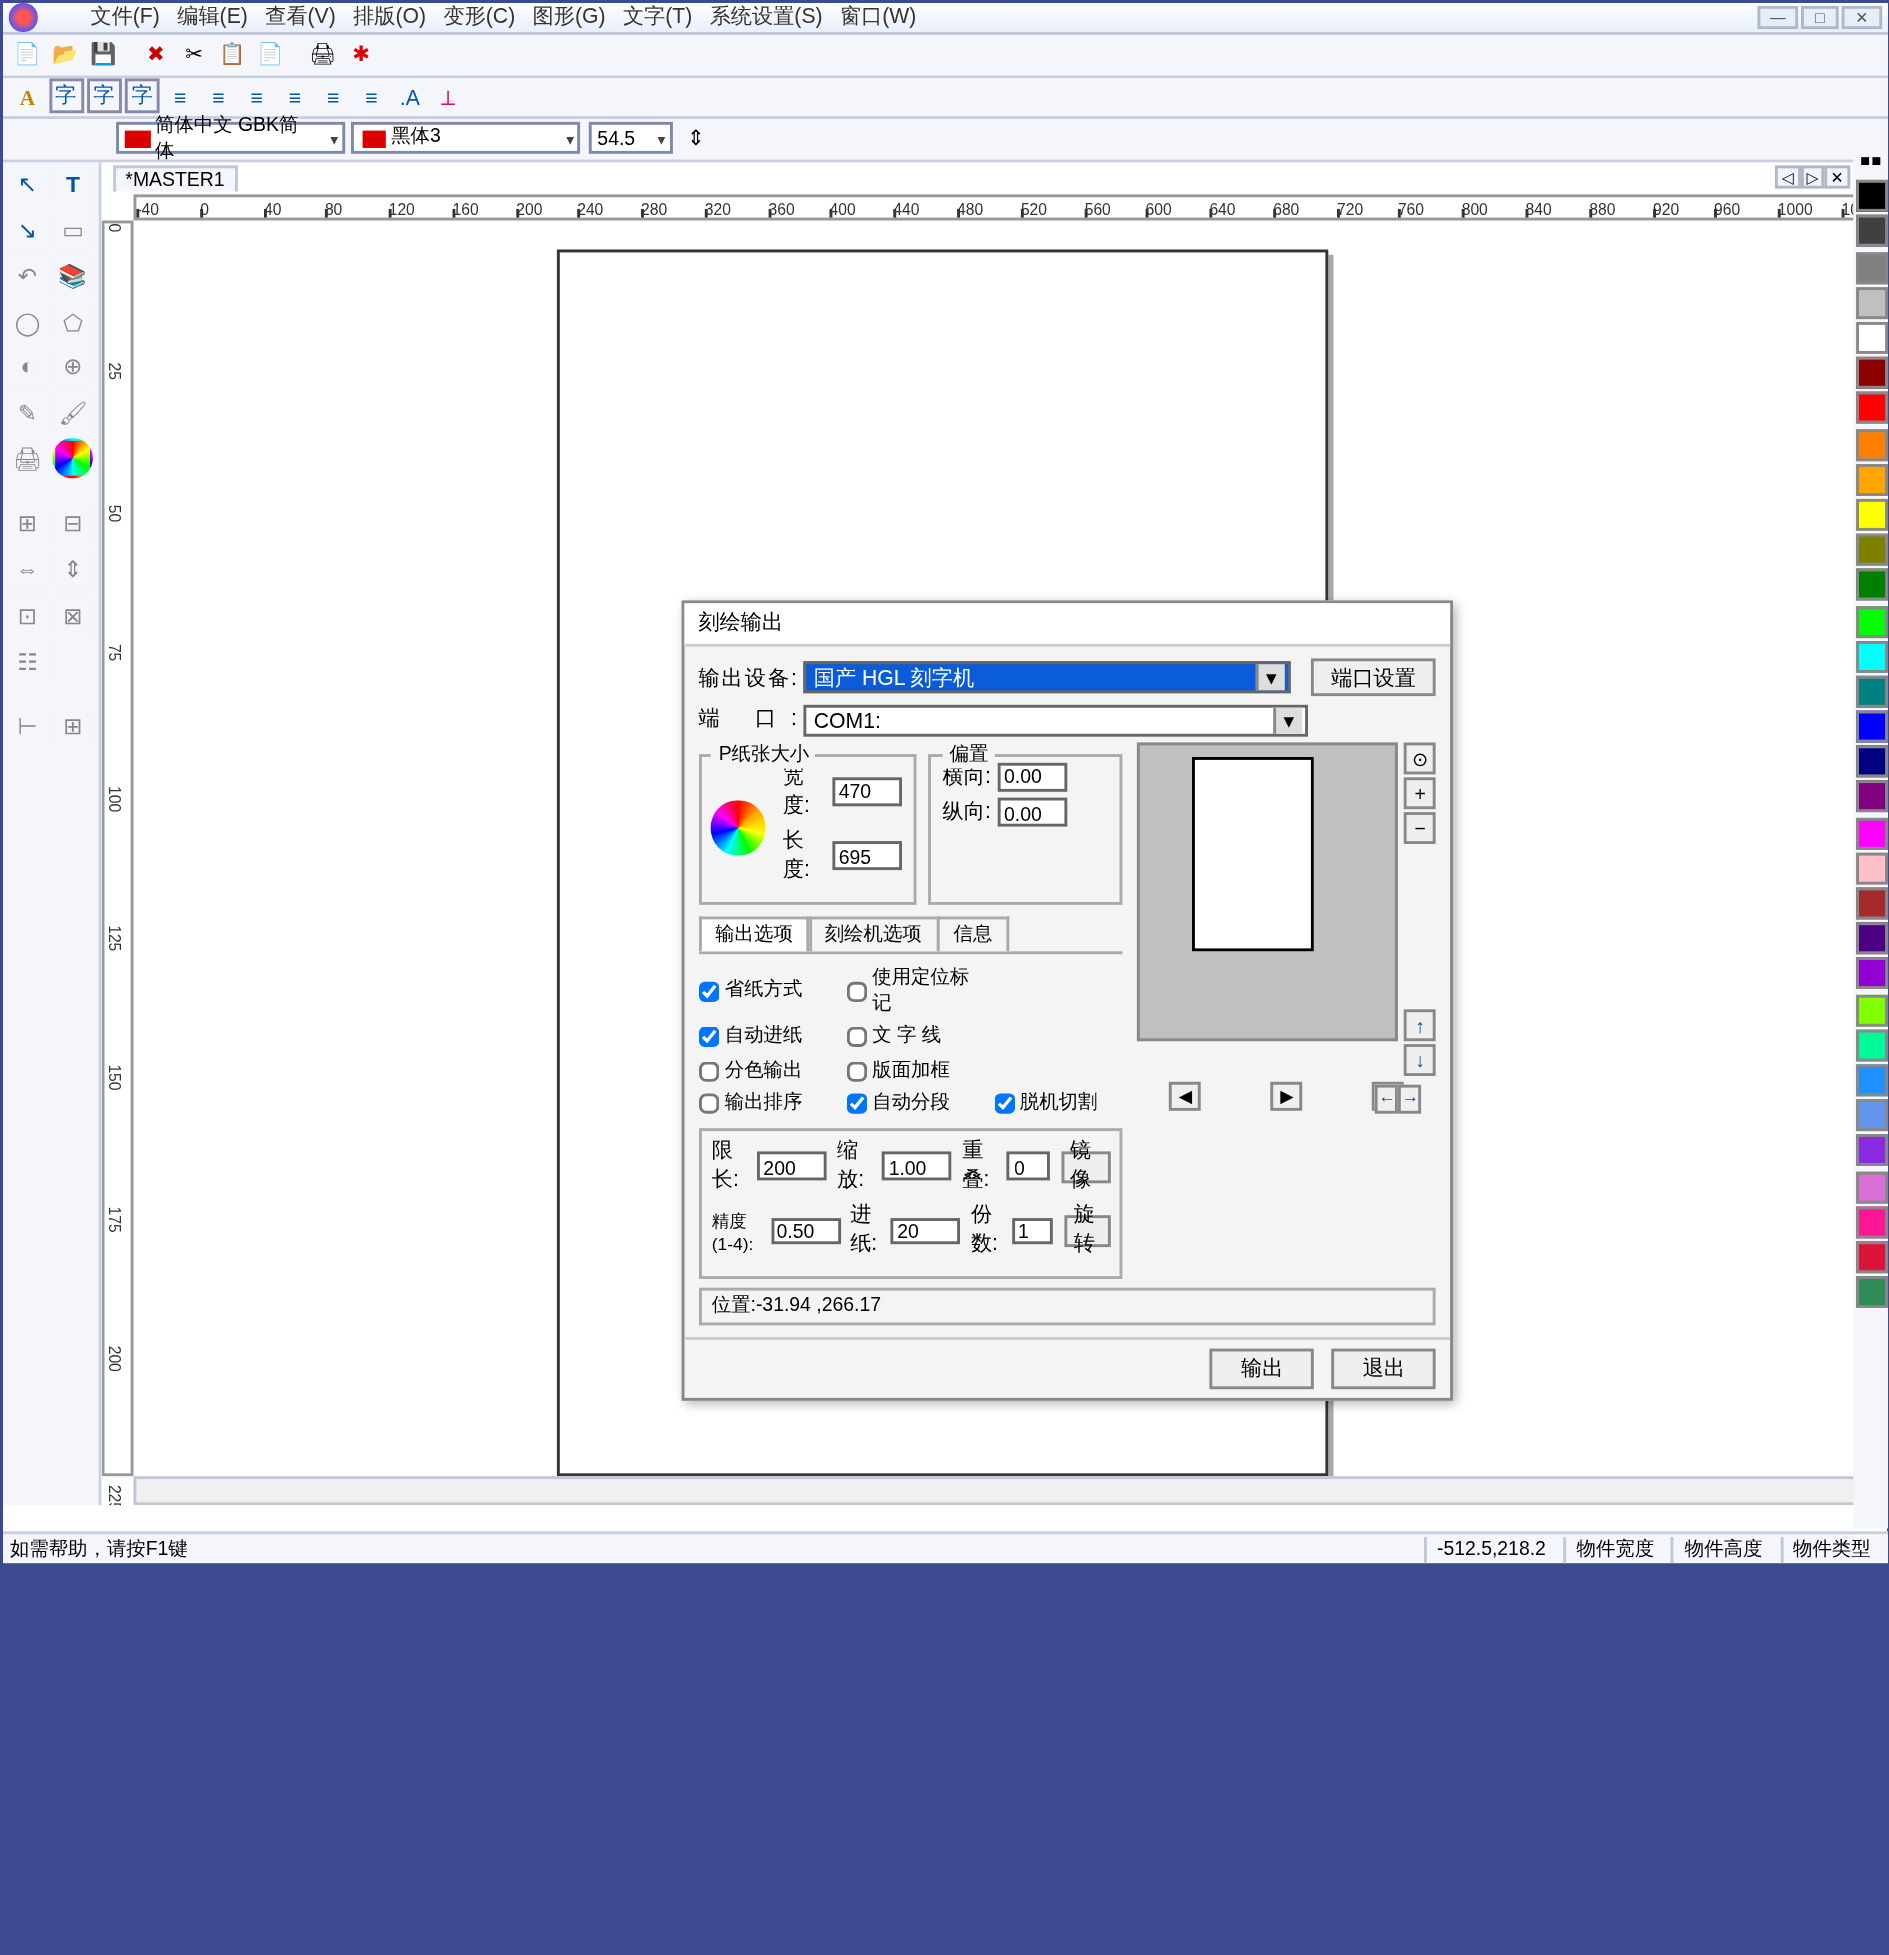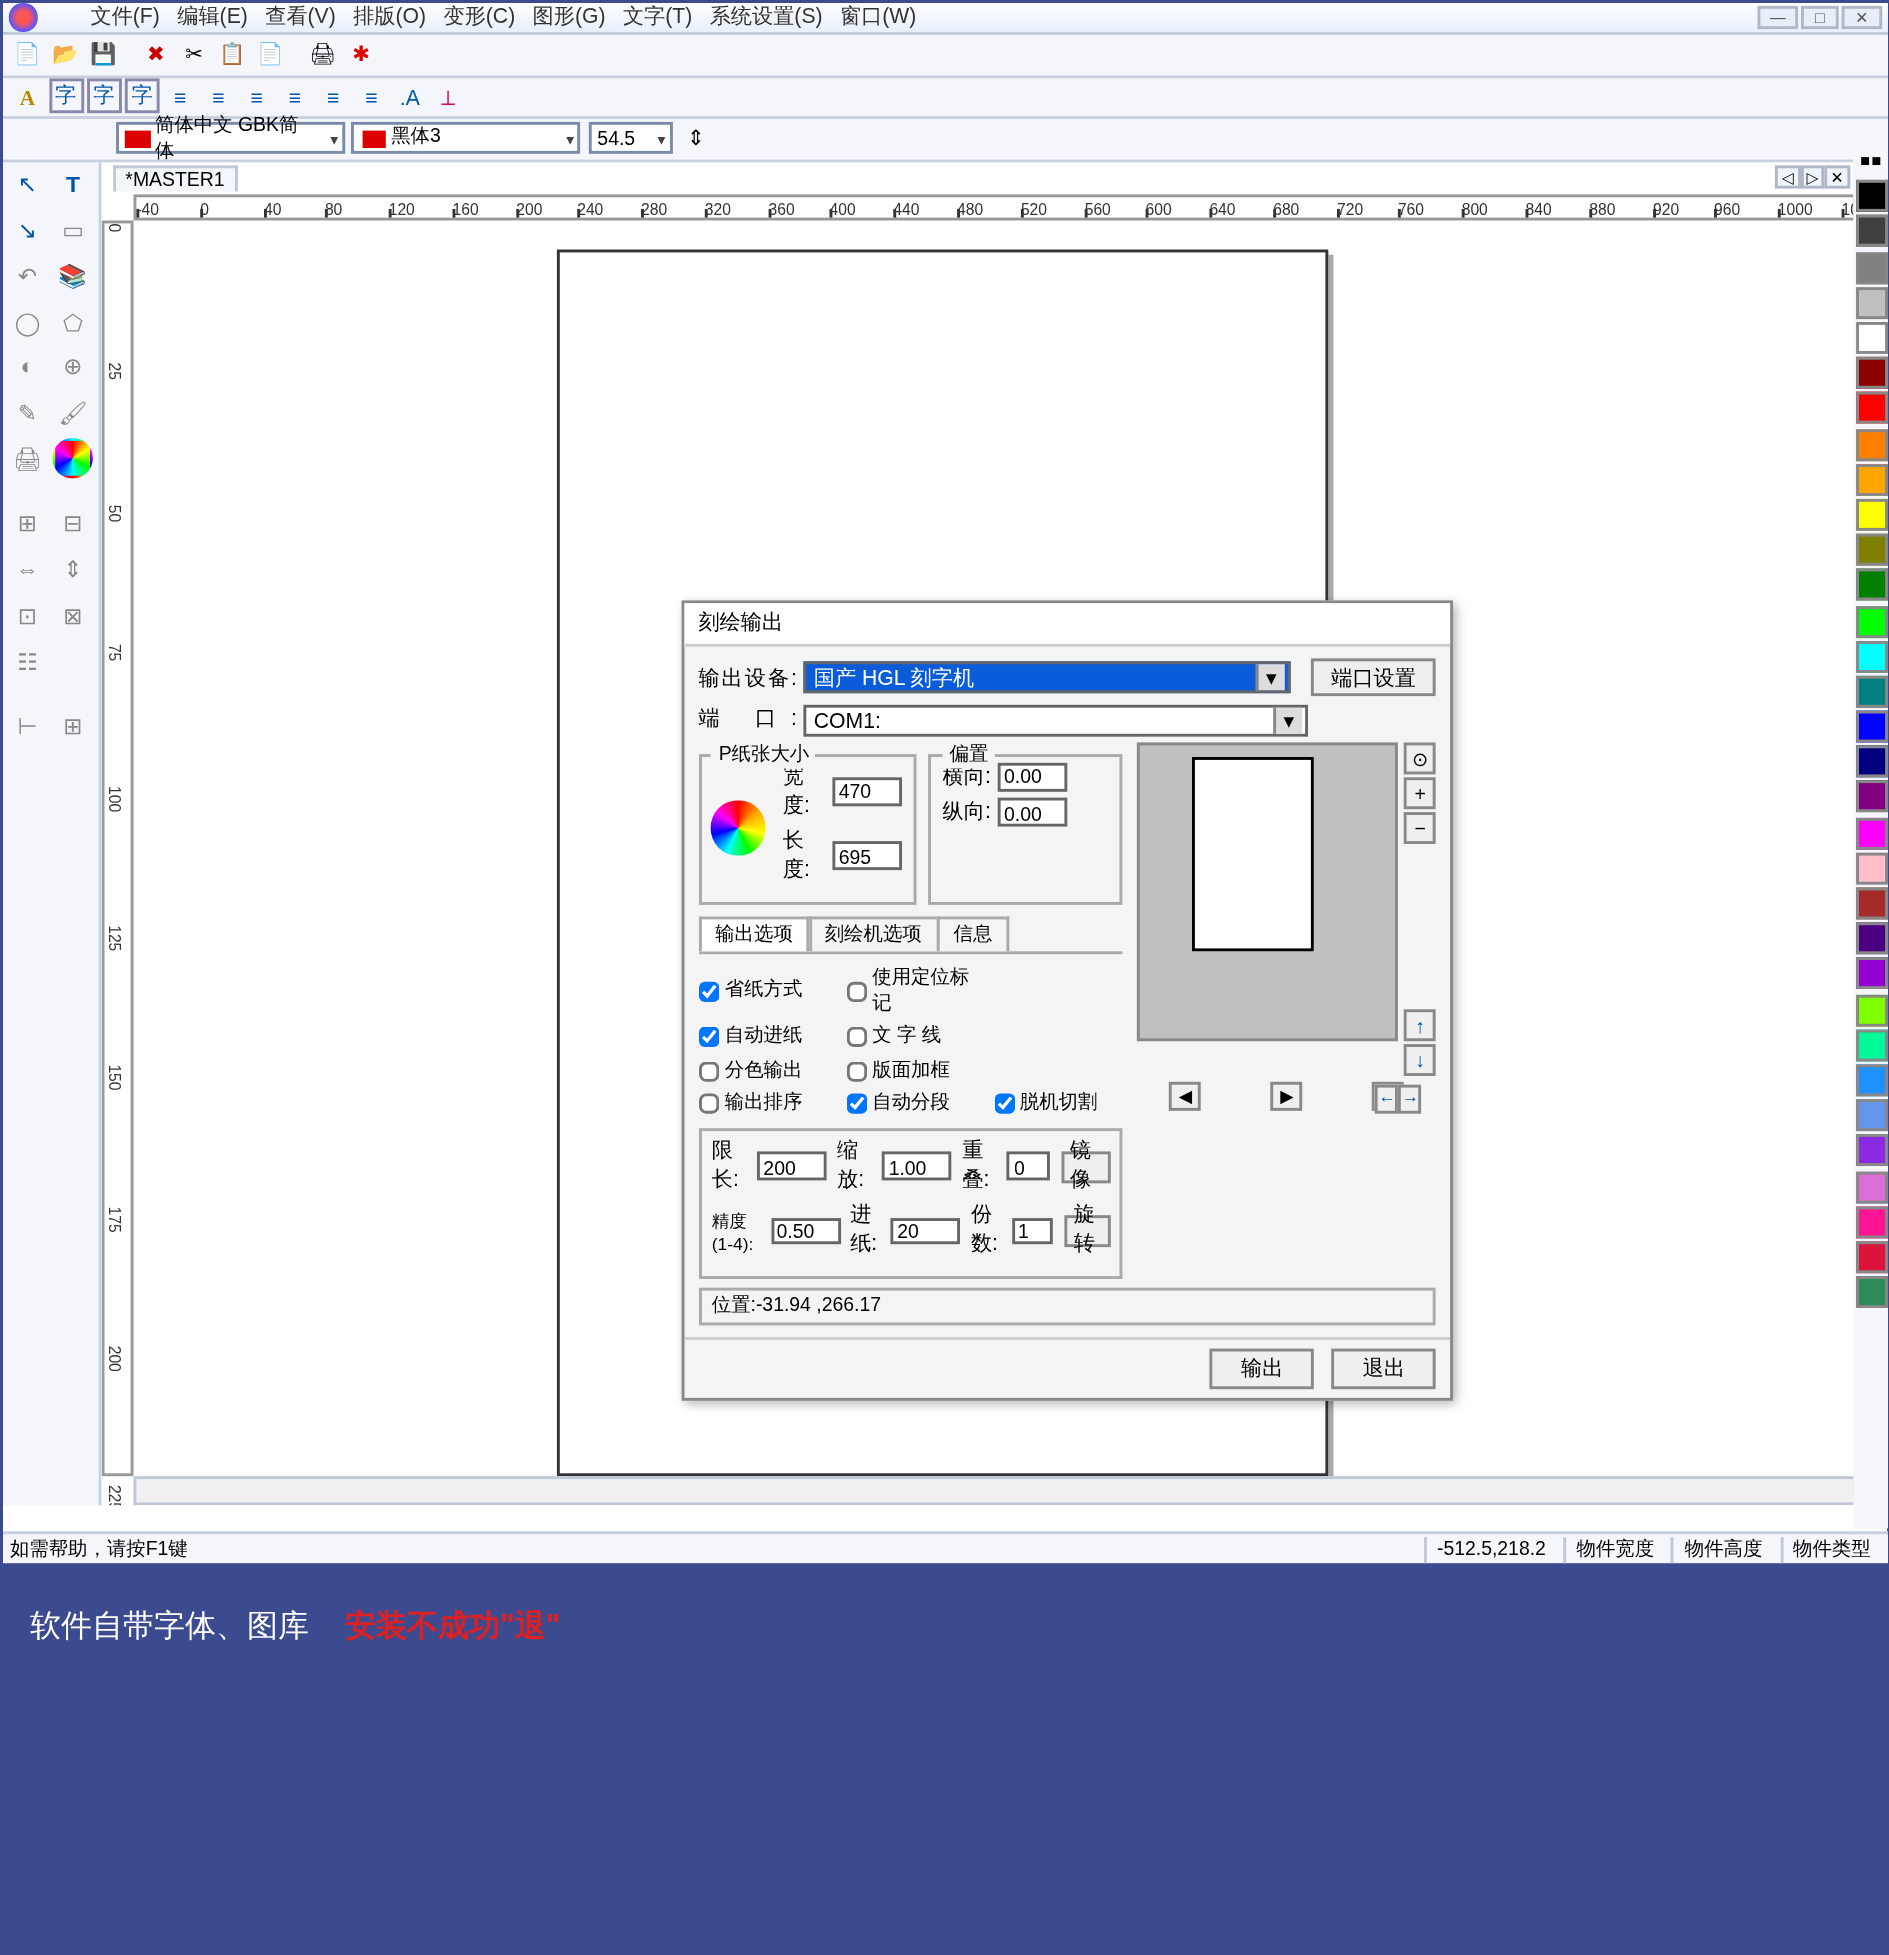--- a/index.html
+++ b/index.html
@@ -453,18 +453,14 @@
     <span class="cell">物件宽度</span>
     <span class="cell">物件高度</span>
     <span class="cell">物件类型</span>
   </div>
 </div>
 
 </div>
 </div>
 
 <div class="promo">
-  <div class="l2">
-    <span>软件自带字体、图库</span>
-    <span class="red">安装不成功"退"</span>
-  </div>
 </div>
 
 
 </body></html>

